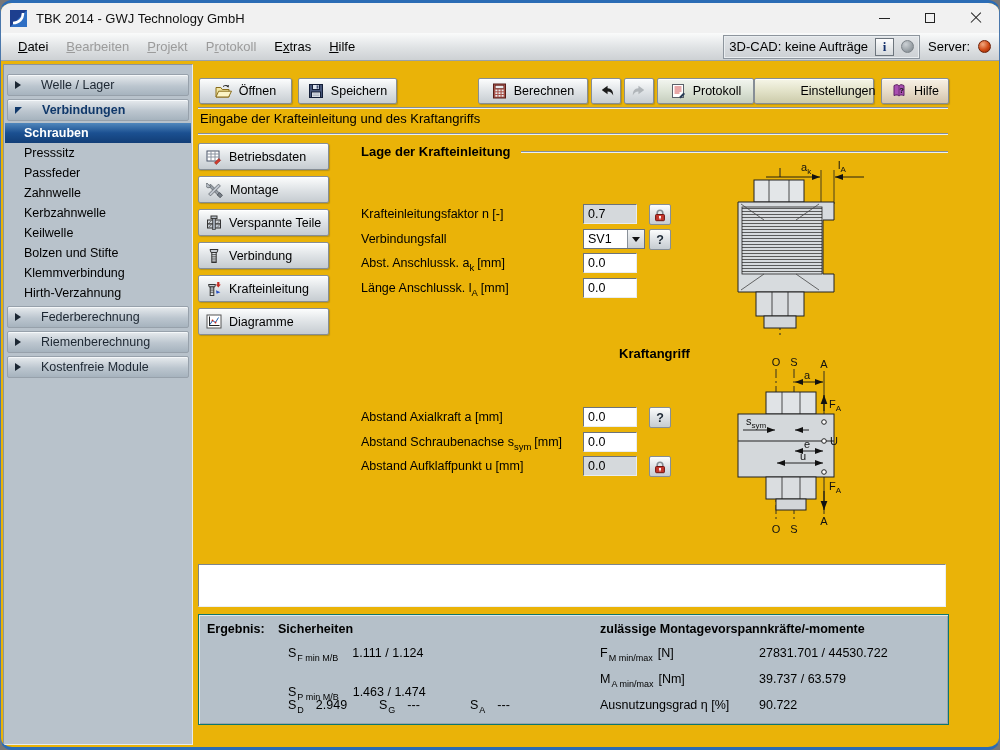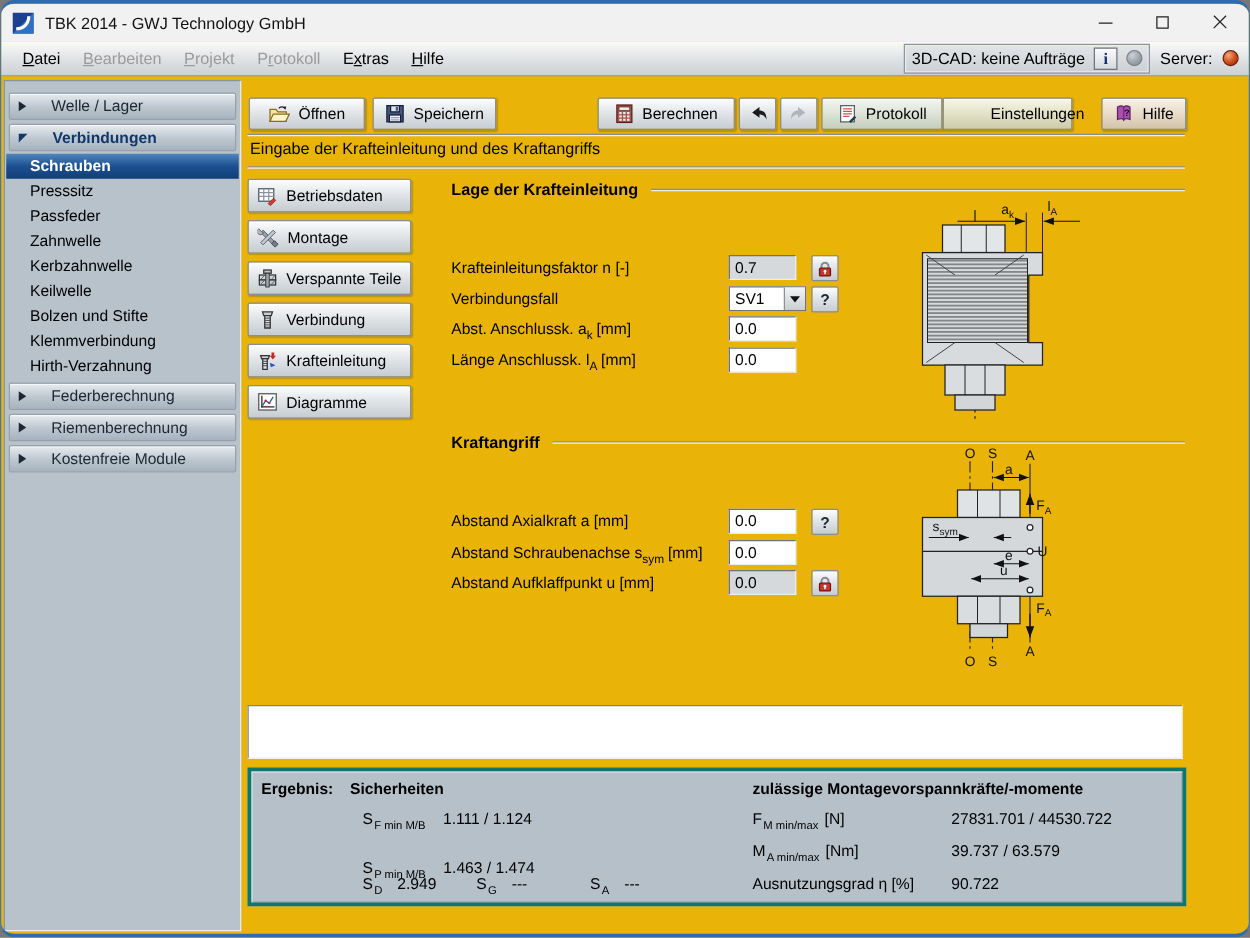--- a/index.html
+++ b/index.html
@@ -80,21 +80,21 @@
            background:linear-gradient(#fcfdfd,#dfe3e6 50%,#c6ccd1); border:1px solid #868e96; border-radius:2px;
            font-weight:bold; color:#1c2733; cursor:default; }
   .dropdown { position:absolute; left:222px; top:0; width:62px; height:20px; border:1px solid #6c737a; background:#fff; display:flex; }
   .dd-text { flex:1; padding:2px 0 0 4px; }
   .dd-btn { width:17px; background:linear-gradient(#f2f4f5,#c9ced2); border-left:1px solid #8a9199; display:flex; align-items:center; justify-content:center; }
   .dd-arrow { width:0; height:0; border-left:4px solid transparent; border-right:4px solid transparent; border-top:5px solid #111; }
   
   .msgbox { position:absolute; left:4px; top:502px; width:748px; height:43px; background:#fff;
             border:1px solid; border-color:#7d858e #ecf0f3 #ecf0f3 #7d858e; }
   .results { position:absolute; left:4px; top:552px; width:751px; height:111px; background:#b5c0c9;
-             border:3px solid #0f766e; box-shadow:inset 1px 1px 0 #e2e8ec, inset -1px -1px 0 #9aa4ad; }
+             border:1px solid #0f766e; box-shadow:inset 1px 1px 0 #e2e8ec, inset -1px -1px 0 #9aa4ad; }
   .r-abs { position:absolute; white-space:nowrap; }
   .bold { font-weight:bold; }
   .sub2 { font-size:9px; position:relative; top:4px; margin-left:1px; margin-right:2px; }
   .rval { margin-left:12px; }
   .rrow-right { position:absolute; width:350px; }
   .rrow-right .val-fixed { position:absolute; left:159px; top:0; }
   svg text { font-family:"Liberation Sans", sans-serif; fill:#111; }
 </style>
 </head>
 <body>
@@ -229,21 +229,21 @@
         <svg width="16" height="16" viewBox="0 0 16 16">
           <rect x="2.5" y="1.5" width="11" height="13" fill="#fff" stroke="#5a6068"></rect>
           <line x1="4.5" y1="4" x2="11.5" y2="4" stroke="#d05050"></line>
           <line x1="4.5" y1="6" x2="11.5" y2="6" stroke="#d05050"></line>
           <line x1="4.5" y1="8" x2="11.5" y2="8" stroke="#d05050"></line>
           <line x1="4.5" y1="10" x2="9.5" y2="10" stroke="#d05050"></line>
           <path d="M9.2 14 L13.6 9.6 L15 11 L10.6 15.4 Z" fill="#2a3c55"></path>
         </svg>
         <span>Protokoll</span>
       </div>
-      <div class="tbtn tint-khaki" style="left:560px;width:104px;gap:48px;">
+      <div class="tbtn tint-khaki" style="left:560px;width:120px;gap:48px;">
         <svg width="17" height="16" viewBox="0 0 17 16">
           <rect x="3" y="7" width="12.5" height="2.6" transform="rotate(-38 9 8)" fill="#9aa0a8" stroke="#5c636b" stroke-width="0.7"></rect>
           <rect x="2" y="6.5" width="12.5" height="2.6" transform="rotate(38 8 8)" fill="#c0c6ce" stroke="#5c636b" stroke-width="0.7"></rect>
           <rect x="10.5" y="1" width="5.5" height="4" transform="rotate(38 13 3)" fill="#767d86" stroke="#40464d" stroke-width="0.7"></rect>
           <path d="M1.2 2.2 a3 3 0 1 0 4.4 3.4 L4 4.4 Z" fill="#b4bac2" stroke="#5c636b" stroke-width="0.7"></path>
         </svg>
         <span>Einstellungen</span>
       </div>
       <div class="tbtn tint-tan" style="left:687px;width:68px;">
         <svg width="16" height="16" viewBox="0 0 16 16">
@@ -390,21 +390,21 @@
         <line x1="35" y1="54" x2="58" y2="70" stroke="#444" stroke-width="0.8"></line>
         <line x1="113" y1="54" x2="90" y2="70" stroke="#444" stroke-width="0.8"></line>
         <line x1="35" y1="140" x2="58" y2="124" stroke="#444" stroke-width="0.8"></line>
         <line x1="113" y1="140" x2="90" y2="124" stroke="#444" stroke-width="0.8"></line>
         <rect x="50" y="142" width="48" height="24" fill="#dadde0" stroke="#222"></rect>
         <line x1="66" y1="142" x2="66" y2="166" stroke="#222" stroke-width="0.8"></line>
         <line x1="82" y1="142" x2="82" y2="166" stroke="#222" stroke-width="0.8"></line>
         <rect x="58" y="166" width="32" height="12" fill="#d2d6d9" stroke="#222"></rect>
       </svg>
 
-      <div class="sec-head" style="top:284px;">
+      <div class="sec-head" style="top:284px;flex-direction:column;">
         <span>Kraftangriff</span>
         <div class="hline"></div>
       </div>
 
       <div class="frow" style="top:345px;">
         <span class="flabel"><span>Abstand Axialkraft a [mm]</span></span>
         <input class="finput" value="0.0" style="">
         <div class="sqbtn">?</div>
       </div>
 

